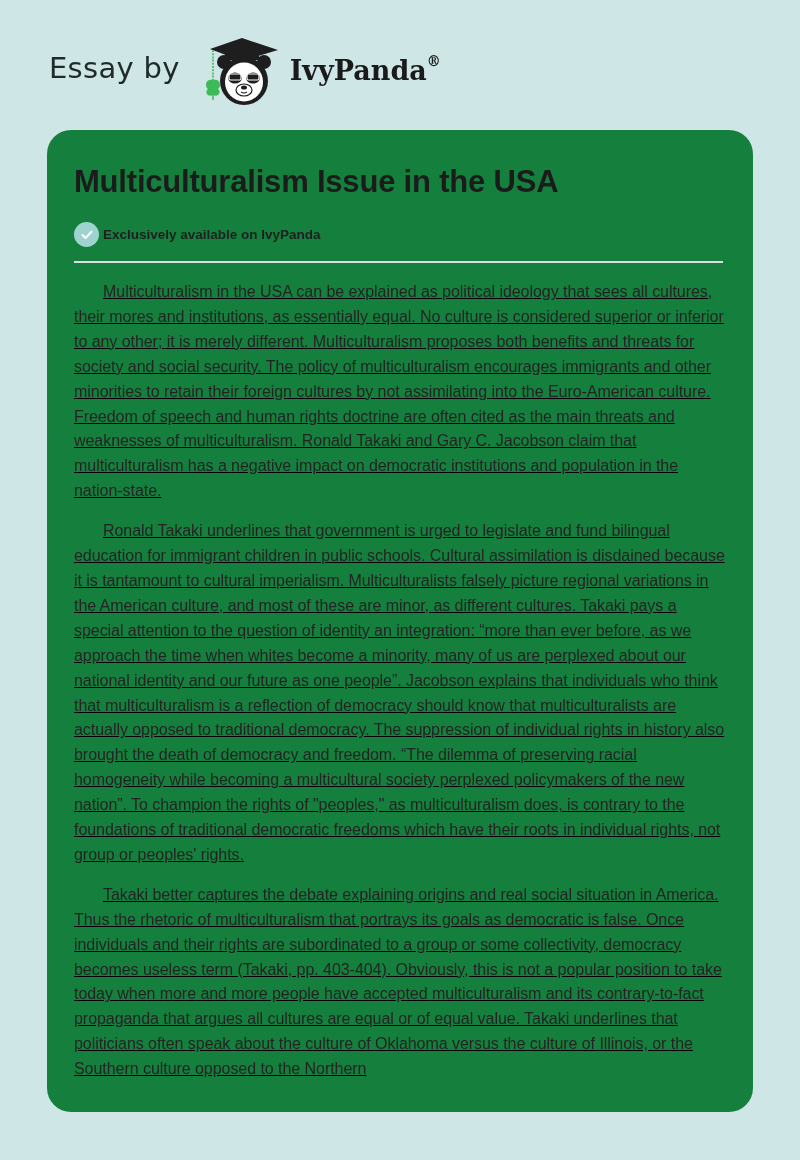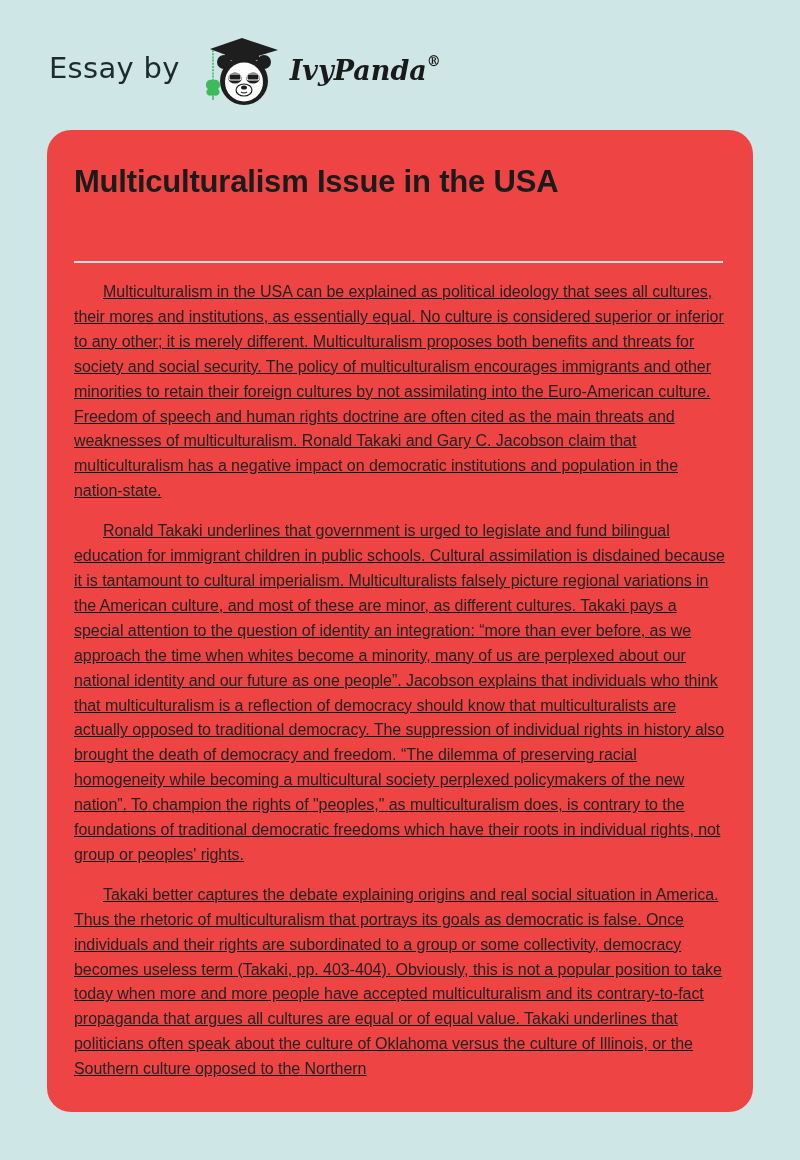--- a/index.html
+++ b/index.html
@@ -39,33 +39,32 @@
       height: 72px;
       margin-right: 6px;
     }
     .logo-text {
       font-family: "DejaVu Serif", serif;
       font-weight: bold;
       font-size: 27px;
       color: #1a1a1a;
       position: relative;
       top: -2px;
-      font-style: italic;
     }
     .logo-text sup {
       font-size: 14px;
       font-weight: bold;
       position: relative;
       top: -4px;
     }
     .card {
       position: absolute;
       left: 47px; top: 130px;
       width: 706px; height: 982px;
-      background: #ef4444;
+      background: #15803d;
       border-radius: 24px;
       overflow: hidden;
     }
     .title {
       position: absolute;
       left: 27px; top: 34px;
       font-family: "Liberation Sans", sans-serif;
       font-weight: bold;
       font-size: 31px;
       color: #1b1b1b;
@@ -145,20 +144,28 @@
       <ellipse cx="48" cy="51.5" rx="3" ry="2" fill="#1e1e1e"></ellipse>
       <path d="M45,56 Q48,58 51,56" stroke="#1e1e1e" stroke-width="1.1" fill="none"></path>
     </svg>
     <span class="logo-text"><span>IvyPanda</span><sup>®</sup></span>
   </div>
 </div>
 
 <div class="card">
   <h1 class="title">Multiculturalism Issue in the USA</h1>
 
+  <div class="badge">
+    <span class="check-icon">
+      <svg width="12" height="10" viewBox="0 0 12 10">
+        <path d="M1.5,5 L4.5,8 L10.5,1.8" stroke="#ffffff" stroke-width="2" fill="none" stroke-linecap="round" stroke-linejoin="round"></path>
+      </svg>
+    </span>
+    <span class="badge-text">Exclusively available on IvyPanda</span>
+  </div>
 
   <div class="divider"></div>
 
   <div class="content">
     <p>Multiculturalism in the USA can be explained as political ideology that sees all cultures, their mores and institutions, as essentially equal. No culture is considered superior or inferior to any other; it is merely different. Multiculturalism proposes both benefits and threats for society and social security. The policy of multiculturalism encourages immigrants and other minorities to retain their foreign cultures by not assimilating into the Euro-American culture. Freedom of speech and human rights doctrine are often cited as the main threats and weaknesses of multiculturalism. Ronald Takaki and Gary C. Jacobson claim that multiculturalism has a negative impact on democratic institutions and population in the nation-state.</p>
     <p>Ronald Takaki underlines that government is urged to legislate and fund bilingual education for immigrant children in public schools. Cultural assimilation is disdained because it is tantamount to cultural imperialism. Multiculturalists falsely picture regional variations in the American culture, and most of these are minor, as different cultures. Takaki pays a special attention to the question of identity an integration: “more than ever before, as we approach the time when whites become a minority, many of us are perplexed about our national identity and our future as one people”. Jacobson explains that individuals who think that multiculturalism is a reflection of democracy should know that multiculturalists are actually opposed to traditional democracy. The suppression of individual rights in history also brought the death of democracy and freedom. “The dilemma of preserving racial homogeneity while becoming a multicultural society perplexed policymakers of the new nation”. To champion the rights of "peoples," as multiculturalism does, is contrary to the foundations of traditional democratic freedoms which have their roots in individual rights, not group or peoples' rights.</p>
     <p>Takaki better captures the debate explaining origins and real social situation in America. Thus the rhetoric of multiculturalism that portrays its goals as democratic is false. Once individuals and their rights are subordinated to a group or some collectivity, democracy becomes useless term (Takaki, pp. 403-404). Obviously, this is not a popular position to take today when more and more people have accepted multiculturalism and its contrary-to-fact propaganda that argues all cultures are equal or of equal value. Takaki underlines that politicians often speak about the culture of Oklahoma versus the culture of Illinois, or the Southern culture opposed to the Northern</p>
   </div>
 </div>
 

